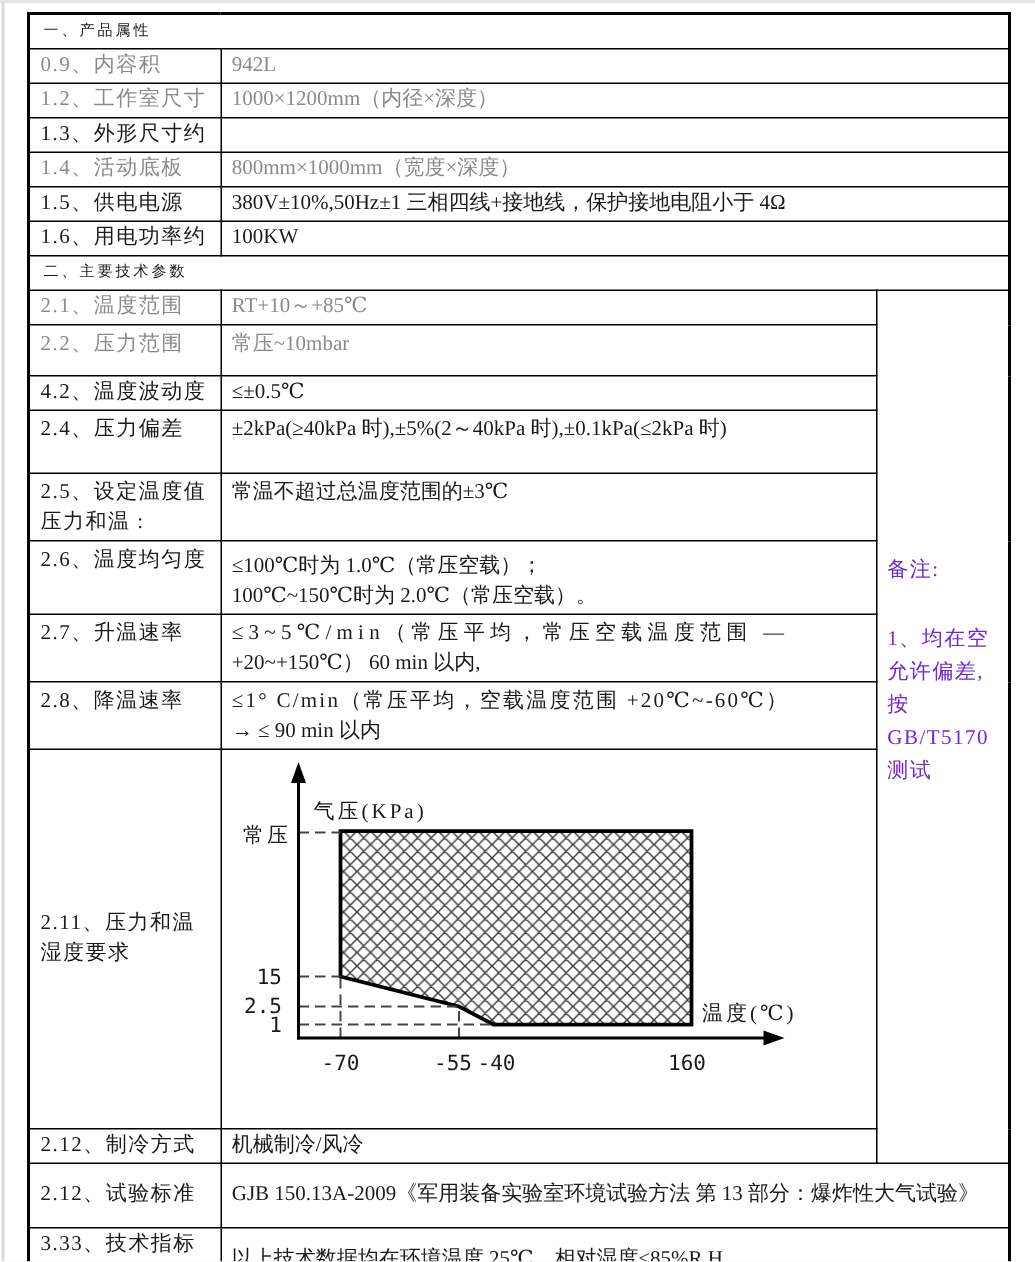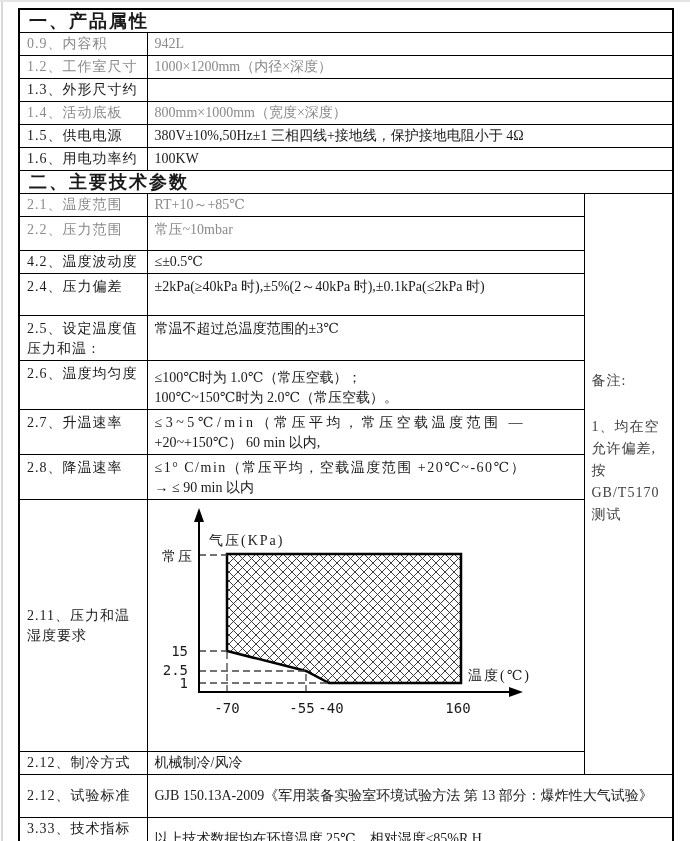--- a/index.html
+++ b/index.html
@@ -31,22 +31,22 @@
     font-size: 14px;
     line-height: 20px;
   }
   td {
     border: 1px solid #000;
     padding: 1px 7px;
     vertical-align: middle;
     overflow: hidden;
   }
   td.sec {
-    font-weight: bold;
-    font-size: 18px;
+    font-weight: normal;
+    font-size: 10px;
     letter-spacing: 2px;
     padding-left: 9px;
   }
   td.lbl { letter-spacing: 1px; }
   .gray td, td.gray, .gray { color: #8a8a8a; }
   tr.vtop td { vertical-align: top; padding-top: 3px; }
   .spread { letter-spacing: 3.5px; }
   .spread2 { letter-spacing: 1.5px; }
   td.chart-cell { padding: 0; position: relative; vertical-align: top; }
   td.remarks-cell {
@@ -107,21 +107,21 @@
       <td colspan="2">100KW</td>
     </tr>
 
     <tr style="height:23px">
       <td class="sec" colspan="3">二、主要技术参数</td>
     </tr>
 
     <tr style="height:22px" class="gray">
       <td class="lbl">2.1、温度范围</td>
       <td>RT+10～+85℃</td>
-      <td class="remarks-cell" rowspan="10" style="color:#404040">
+      <td class="remarks-cell" rowspan="10" style="color:#6d28d9">
         <div>备注:</div>
         <div class="remark-gap"></div>
         <div>1、均在空</div>
         <div>允许偏差,</div>
         <div>按</div>
         <div>GB/T5170</div>
         <div>测试</div>
       </td>
     </tr>
 

